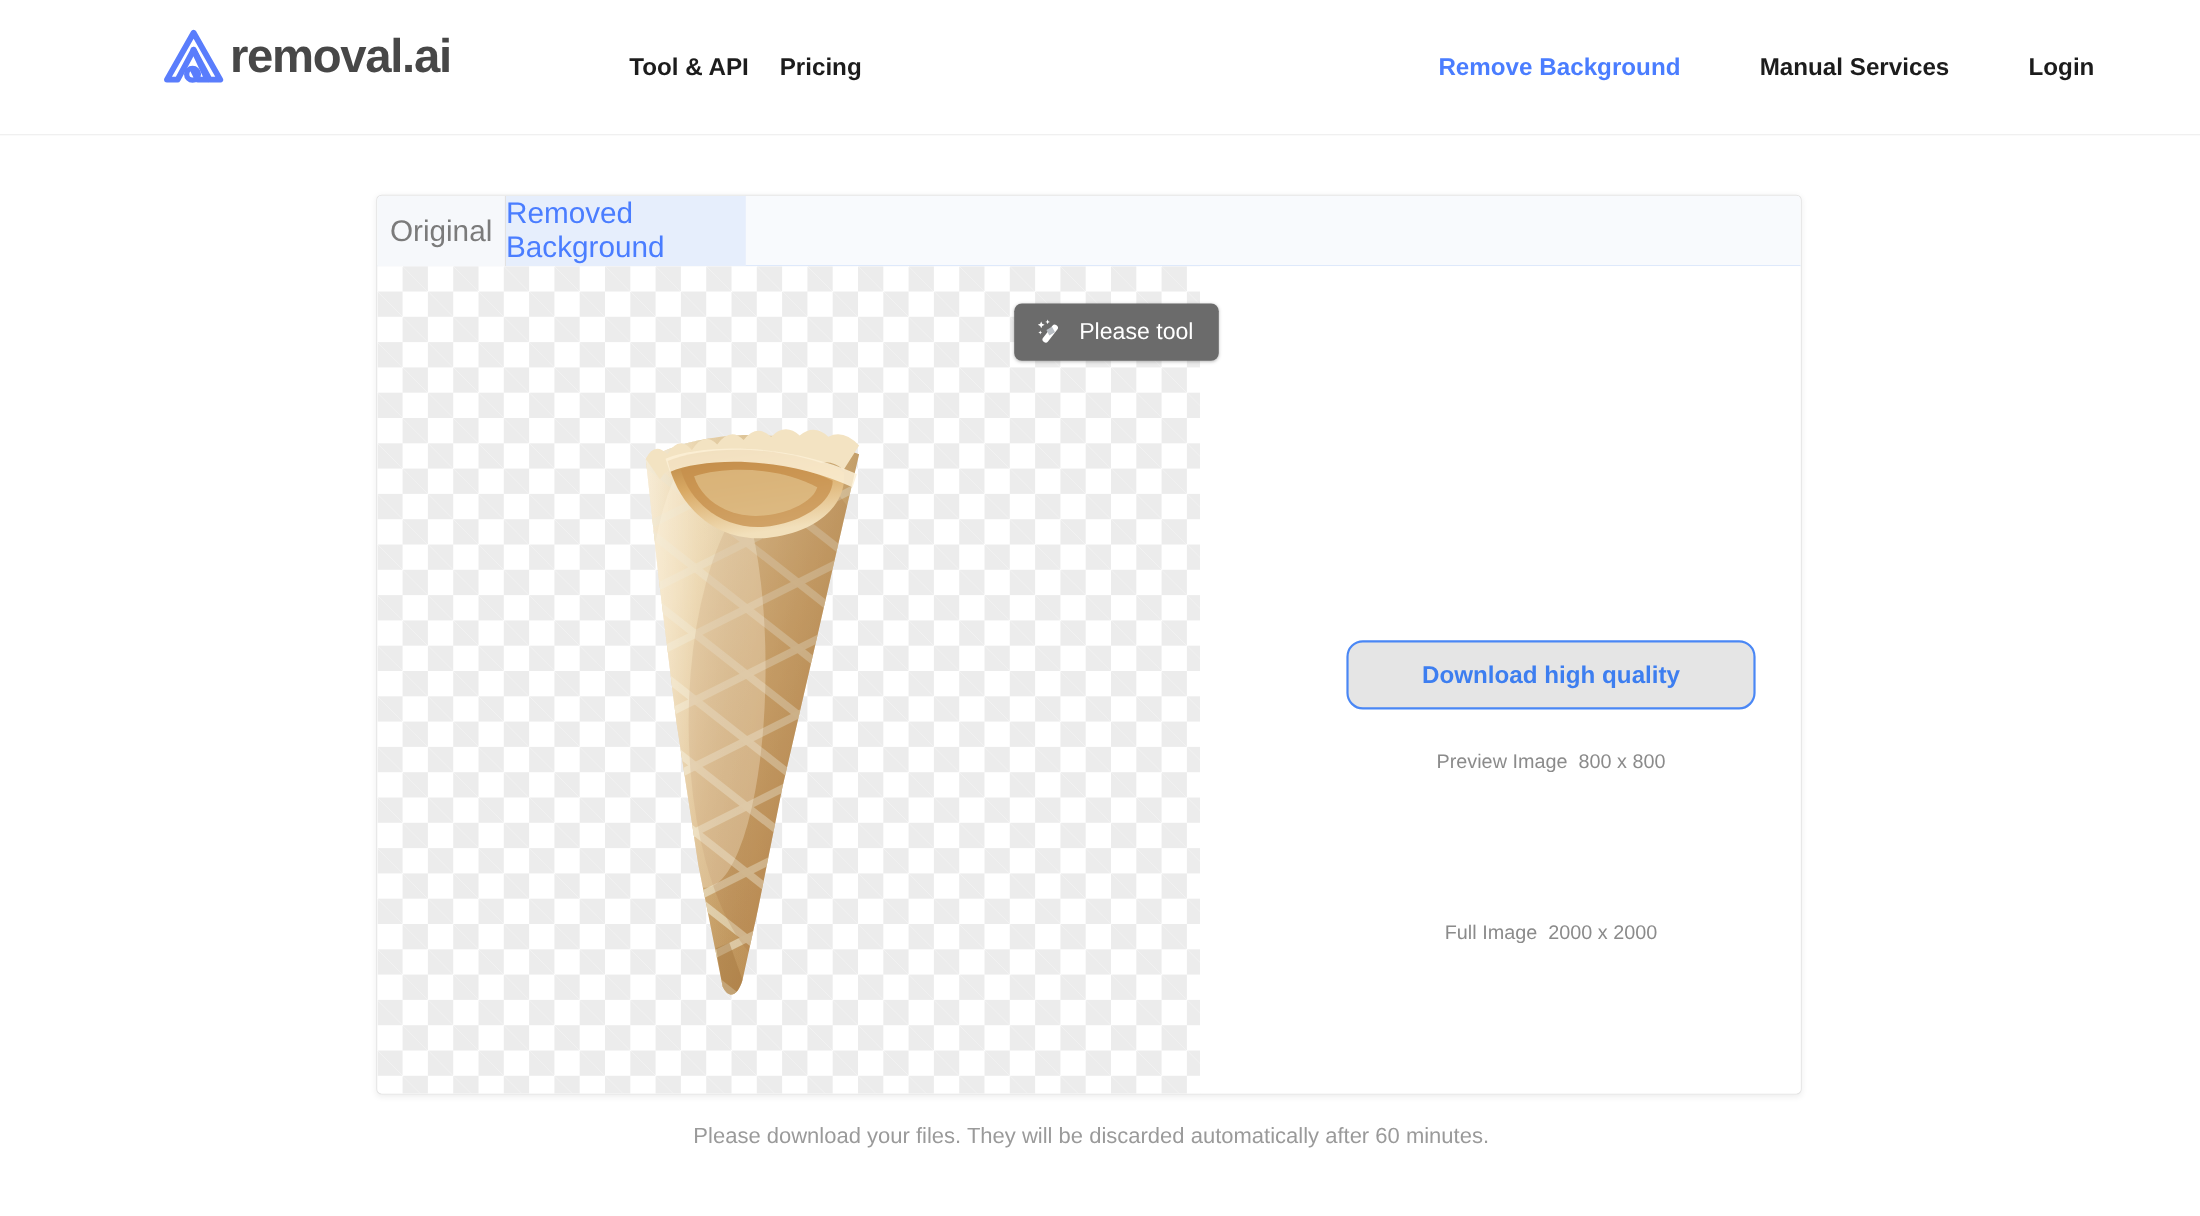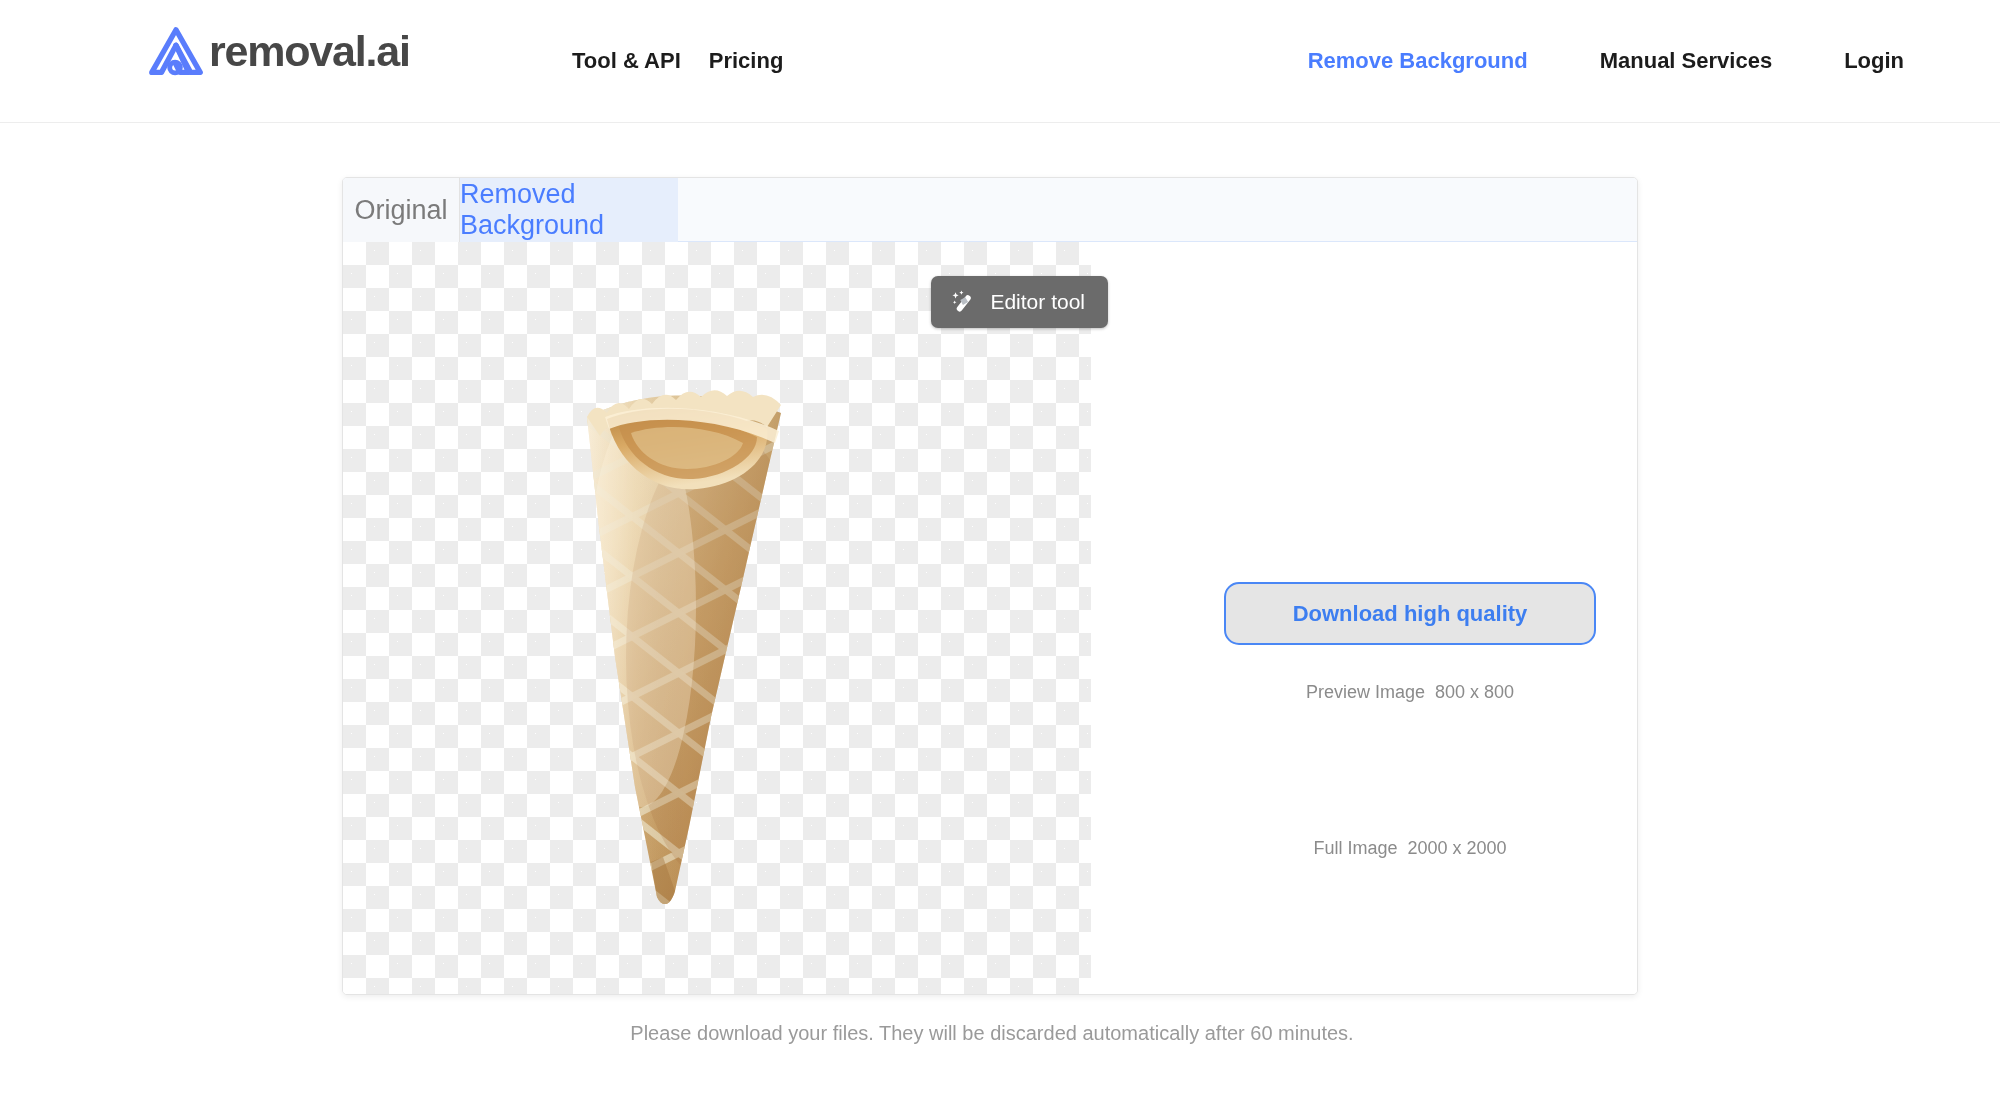--- a/index.html
+++ b/index.html
@@ -381,21 +381,21 @@
               <rect x="9.2" y="4.5" width="5.2" height="17.5" rx="2.4" fill="#ffffff" transform="rotate(38 11.8 13.2)"></rect>
               <path d="M13.2 7.5 l2.6 4.6 -4.8 2.6 -2.4 -4.6 Z" fill="#b9bec4"></path>
               <path d="M4.2 3.0 l0.85 2.0 2.0 0.85 -2.0 0.85 -0.85 2.0 -0.85 -2.0
                        -2.0 -0.85 2.0 -0.85 Z" fill="#ffffff"></path>
               <path d="M9.6 1.4 l0.6 1.35 1.35 0.6 -1.35 0.6 -0.6 1.35 -0.6 -1.35
                        -1.35 -0.6 1.35 -0.6 Z" fill="#ffffff"></path>
               <path d="M3.4 10.6 l0.5 1.15 1.15 0.5 -1.15 0.5 -0.5 1.15 -0.5 -1.15
                        -1.15 -0.5 1.15 -0.5 Z" fill="#ffffff"></path>
             </svg>
           </span>
-          <span>Editor tool</span>
+          <span>Please tool</span>
         </button>
       </div>
     </div>
 
     <div class="side-panel">
 
 
       <div class="cap cap-preview">
         <span>Preview Image</span><span class="sp"></span><span>800 x 800</span>
       </div>

